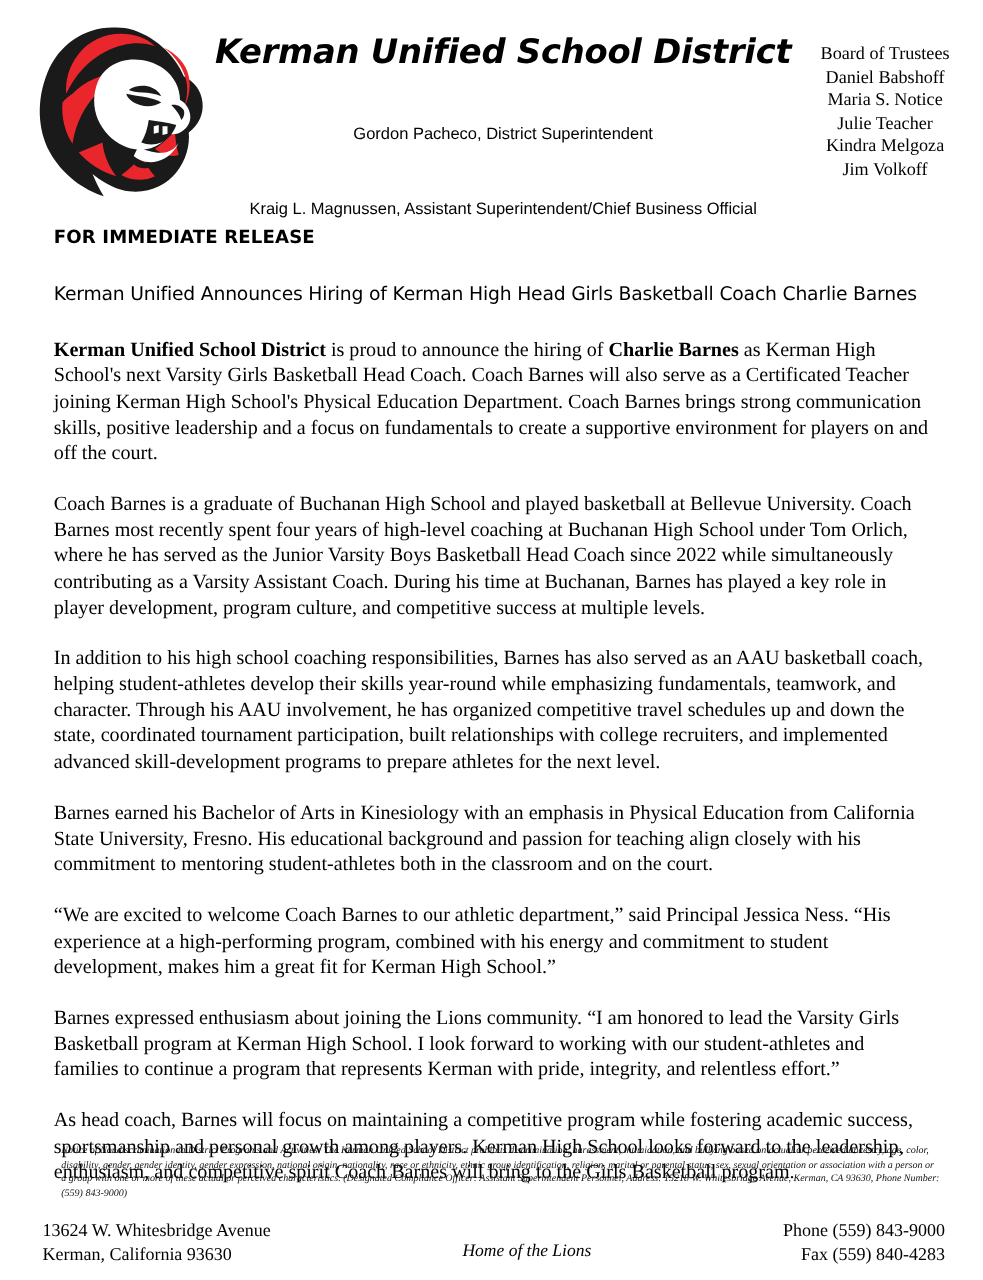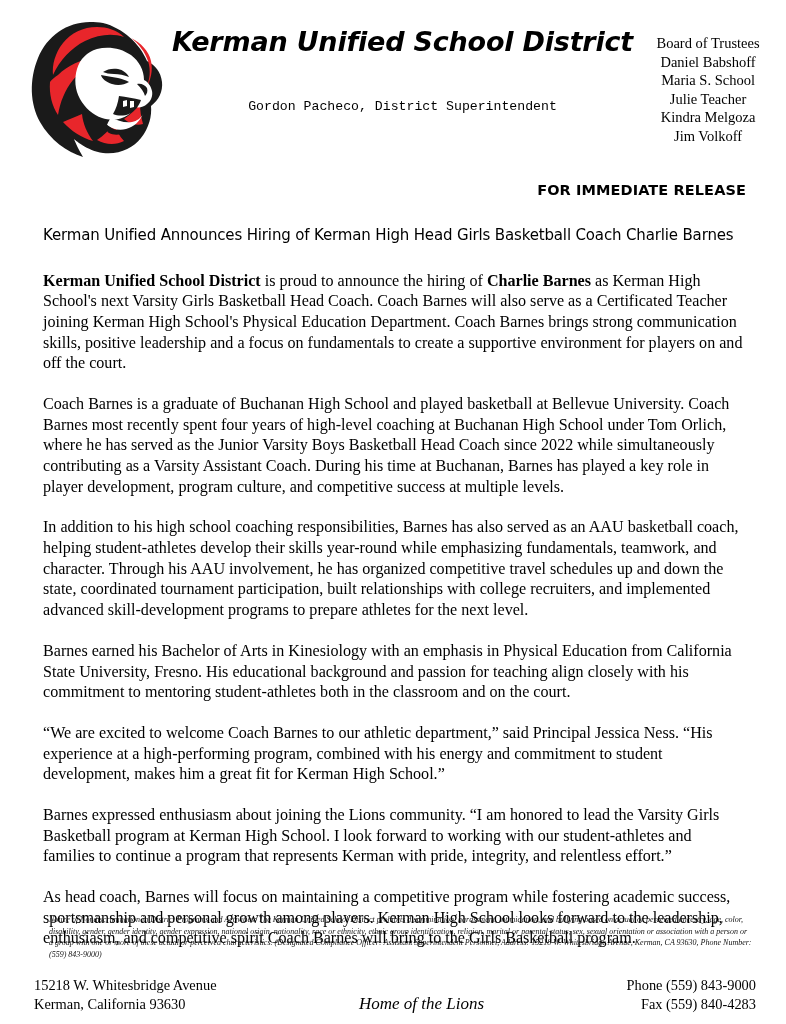--- a/index.html
+++ b/index.html
@@ -52,21 +52,21 @@
     font-style: italic;
     font-size: 27px;
     letter-spacing: -0.2px;
     line-height: 1.05;
     white-space: nowrap;
   }
   .admin-list {
     margin-top: 7px;
   }
   .admin-line {
-    font-family: Liberation Mono, monospace;
+    font-family: Liberation Sans, sans-serif;
     font-size: 13.2px;
     line-height: 1.30;
     white-space: nowrap;
     margin-top: 42px;
   }
 
   .head-right {
     flex: 0 0 150px;
     width: 150px;
     text-align: center;
@@ -81,21 +81,21 @@
     font-size: 14.5px;
     line-height: 1.28;
     white-space: nowrap;
   }
 
   
   .content {
     padding: 0 40px 0 43px;
   }
   .release-tag {
-    text-align: right;
+    text-align: left;
     font-family: "DejaVu Sans", sans-serif;
     font-weight: bold;
     font-size: 14.5px;
     letter-spacing: 0.1px;
     margin: 22px 0 0 0;
   }
   .headline {
     font-family: "DejaVu Sans", sans-serif;
     font-weight: normal;
     font-size: 15px;
@@ -137,21 +137,21 @@
     align-items: flex-start;
     justify-content: space-between;
     font-size: 14.4px;
     line-height: 1.30;
   }
   .footer-col-left { text-align: left; flex: 0 0 auto; }
   .footer-col-mid {
     flex: 1 1 auto;
     text-align: center;
     font-style: italic;
-    font-size: 17px;
+    font-size: 14px;
     padding-top: 17px;
   }
   .footer-col-right { text-align: right; flex: 0 0 auto; }
   .footer-line { white-space: nowrap; }
 </style>
 </head>
 <body>
 
 <div class="page">
 
@@ -183,27 +183,28 @@
         <path fill="#ffffff" d="M84 99 C90 103 98 105 105 104 C110 103 114 100 116 96 C113 103 107 109 99 111 C92 113 85 111 80 107 C81 104 83 101 84 99 Z"></path>
 
         <path fill="#1a1a1a" d="M80 107 C86 112 94 114 101 112 C96 117 88 118 82 115 C79 113 79 110 80 107 Z"></path>
       </svg>
     </div>
 
     <div class="head-center">
       <div class="district-name">Kerman Unified School District</div>
       <div class="admin-list">
         <div class="admin-line">Gordon Pacheco, District Superintendent</div>
+        <div class="admin-line">Kraig L. Magnussen, Assistant Superintendent/Chief Business Official</div>
       </div>
     </div>
 
     <div class="head-right">
       <div class="board-title">Board of Trustees</div>
       <div class="board-member">Daniel Babshoff</div>
-      <div class="board-member">Maria S. School</div>
+      <div class="board-member">Maria S. Notice</div>
       <div class="board-member">Julie Teacher</div>
       <div class="board-member">Kindra Melgoza</div>
       <div class="board-member">Jim Volkoff</div>
     </div>
   </div>
 
   <div class="content">
 
     <div class="release-tag">FOR IMMEDIATE RELEASE</div>
 
@@ -221,21 +222,21 @@
 
     <p class="para">Barnes expressed enthusiasm about joining the Lions community. “I am honored to lead the Varsity Girls Basketball program at Kerman High School. I look forward to working with our student-athletes and families to continue a program that represents Kerman with pride, integrity, and relentless effort.”</p>
 
     <p class="para">As head coach, Barnes will focus on maintaining a competitive program while fostering academic success, sportsmanship and personal growth among players. Kerman High School looks forward to the leadership, enthusiasm, and competitive spirit Coach Barnes will bring to the Girls Basketball program.</p>
   </div>
 
   <div class="fineprint">Notice of Nondiscrimination in District Programs and Activities:  The Kerman Unified School District prohibits discrimination, harassment, intimidation, and bullying based on actual or perceived ancestry, age, color, disability, gender, gender identity, gender expression, national origin, nationality, race or ethnicity, ethnic group identification, religion, marital or parental status, sex, sexual orientation or association with a person or a group with one or more of these actual or perceived characteristics. (Designated Compliance Officer: Assistant Superintendent Personnel, Address: 15218 W. Whitesbridge Avenue, Kerman, CA  93630, Phone Number: (559) 843-9000)</div>
 
   <div class="footer">
     <div class="footer-col-left">
-      <div class="footer-line">15218 W. Whitesbridge Avenue</div>
+      <div class="footer-line">13624 W. Whitesbridge Avenue</div>
       <div class="footer-line">Kerman, California 93630</div>
     </div>
     <div class="footer-col-mid">Home of the Lions</div>
     <div class="footer-col-right">
       <div class="footer-line">Phone (559) 843-9000</div>
       <div class="footer-line">Fax (559) 840-4283</div>
     </div>
   </div>
 
 </div>

